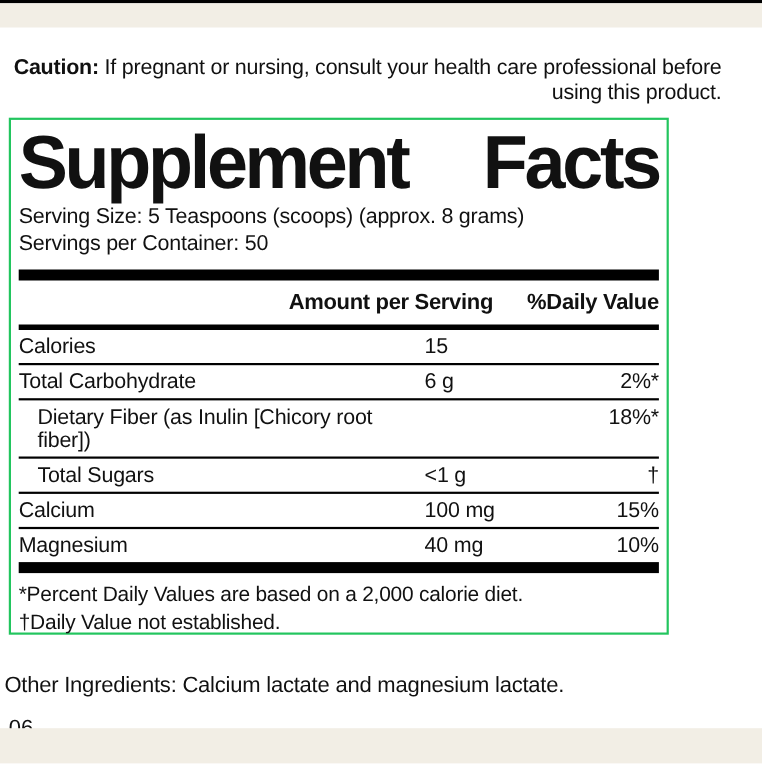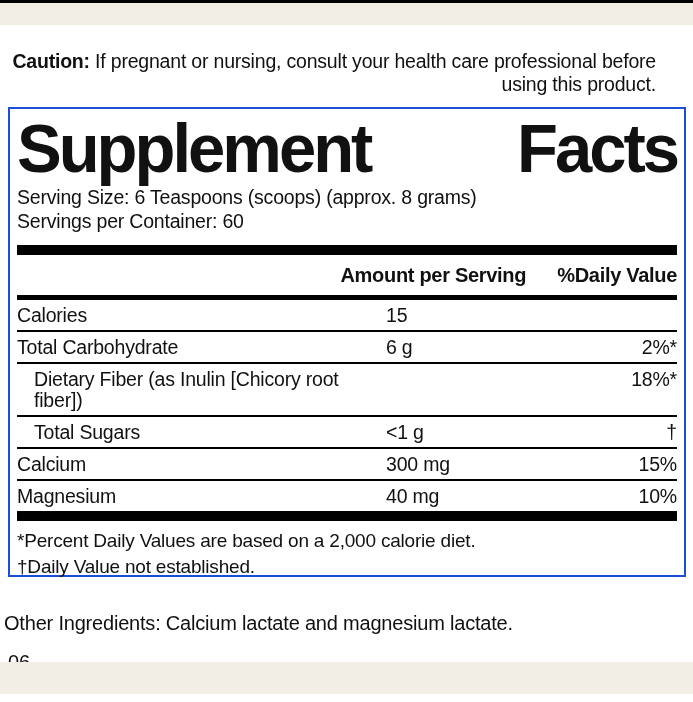--- a/index.html
+++ b/index.html
@@ -22,22 +22,22 @@
   .caution{
     position:absolute;top:30px;left:8px;
     width:648px;
     font-size:19.5px;line-height:23.5px;
     letter-spacing:-0.2px;
     text-align:right;
   }
   .caution b{font-weight:bold;}
   .facts-box{
     position:absolute;top:107px;left:8px;
-    width:678px;height:470px;
-    border:2px solid #1d4ed8;
+    width:600px;height:470px;
+    border:2px solid #22c55e;
     box-sizing:border-box;
     padding:0 7px;
   }
   .facts-title{
     display:flex;justify-content:space-between;align-items:flex-start;
     font-size:67px;font-weight:bold;letter-spacing:-3px;
     line-height:0.98;margin-top:6px;height:64px;
     transform:scaleY(1.02);transform-origin:top left;
   }
   .serving-line{
@@ -85,22 +85,22 @@
 <div class="top-black-bar"></div>
 <div class="strip-beige strip-top"></div>
 
 <p class="caution"><b>Caution:</b><span> If pregnant or nursing, consult your health care professional before using this product.</span></p>
 
 <div class="facts-box">
   <div class="facts-title">
     <span>Supplement</span>
     <span>Facts</span>
   </div>
-  <div class="serving-line serving-first">Serving Size: 6 Teaspoons (scoops) (approx. 8 grams)</div>
-  <div class="serving-line">Servings per Container: 60</div>
+  <div class="serving-line serving-first">Serving Size: 5 Teaspoons (scoops) (approx. 8 grams)</div>
+  <div class="serving-line">Servings per Container: 50</div>
 
   <div class="bar bar-thick bar-after-servings"></div>
 
   <div class="head-row">
     <span class="head-amount">Amount per Serving</span>
     <span>%Daily Value</span>
   </div>
 
   <div class="bar bar-medium"></div>
 
@@ -118,21 +118,21 @@
     <span class="nutr-name">Dietary Fiber (as Inulin [Chicory root fiber])</span>
     <span class="nutr-dv">18%*</span>
   </div>
   <div class="nutr-row indent">
     <span class="nutr-name">Total Sugars</span>
     <span class="nutr-amount">&lt;1 g</span>
     <span class="nutr-dv">†</span>
   </div>
   <div class="nutr-row">
     <span class="nutr-name">Calcium</span>
-    <span class="nutr-amount">300 mg</span>
+    <span class="nutr-amount">100 mg</span>
     <span class="nutr-dv">15%</span>
   </div>
   <div class="nutr-row last">
     <span class="nutr-name">Magnesium</span>
     <span class="nutr-amount">40 mg</span>
     <span class="nutr-dv">10%</span>
   </div>
 
   <div class="bar bar-thick"></div>
 

